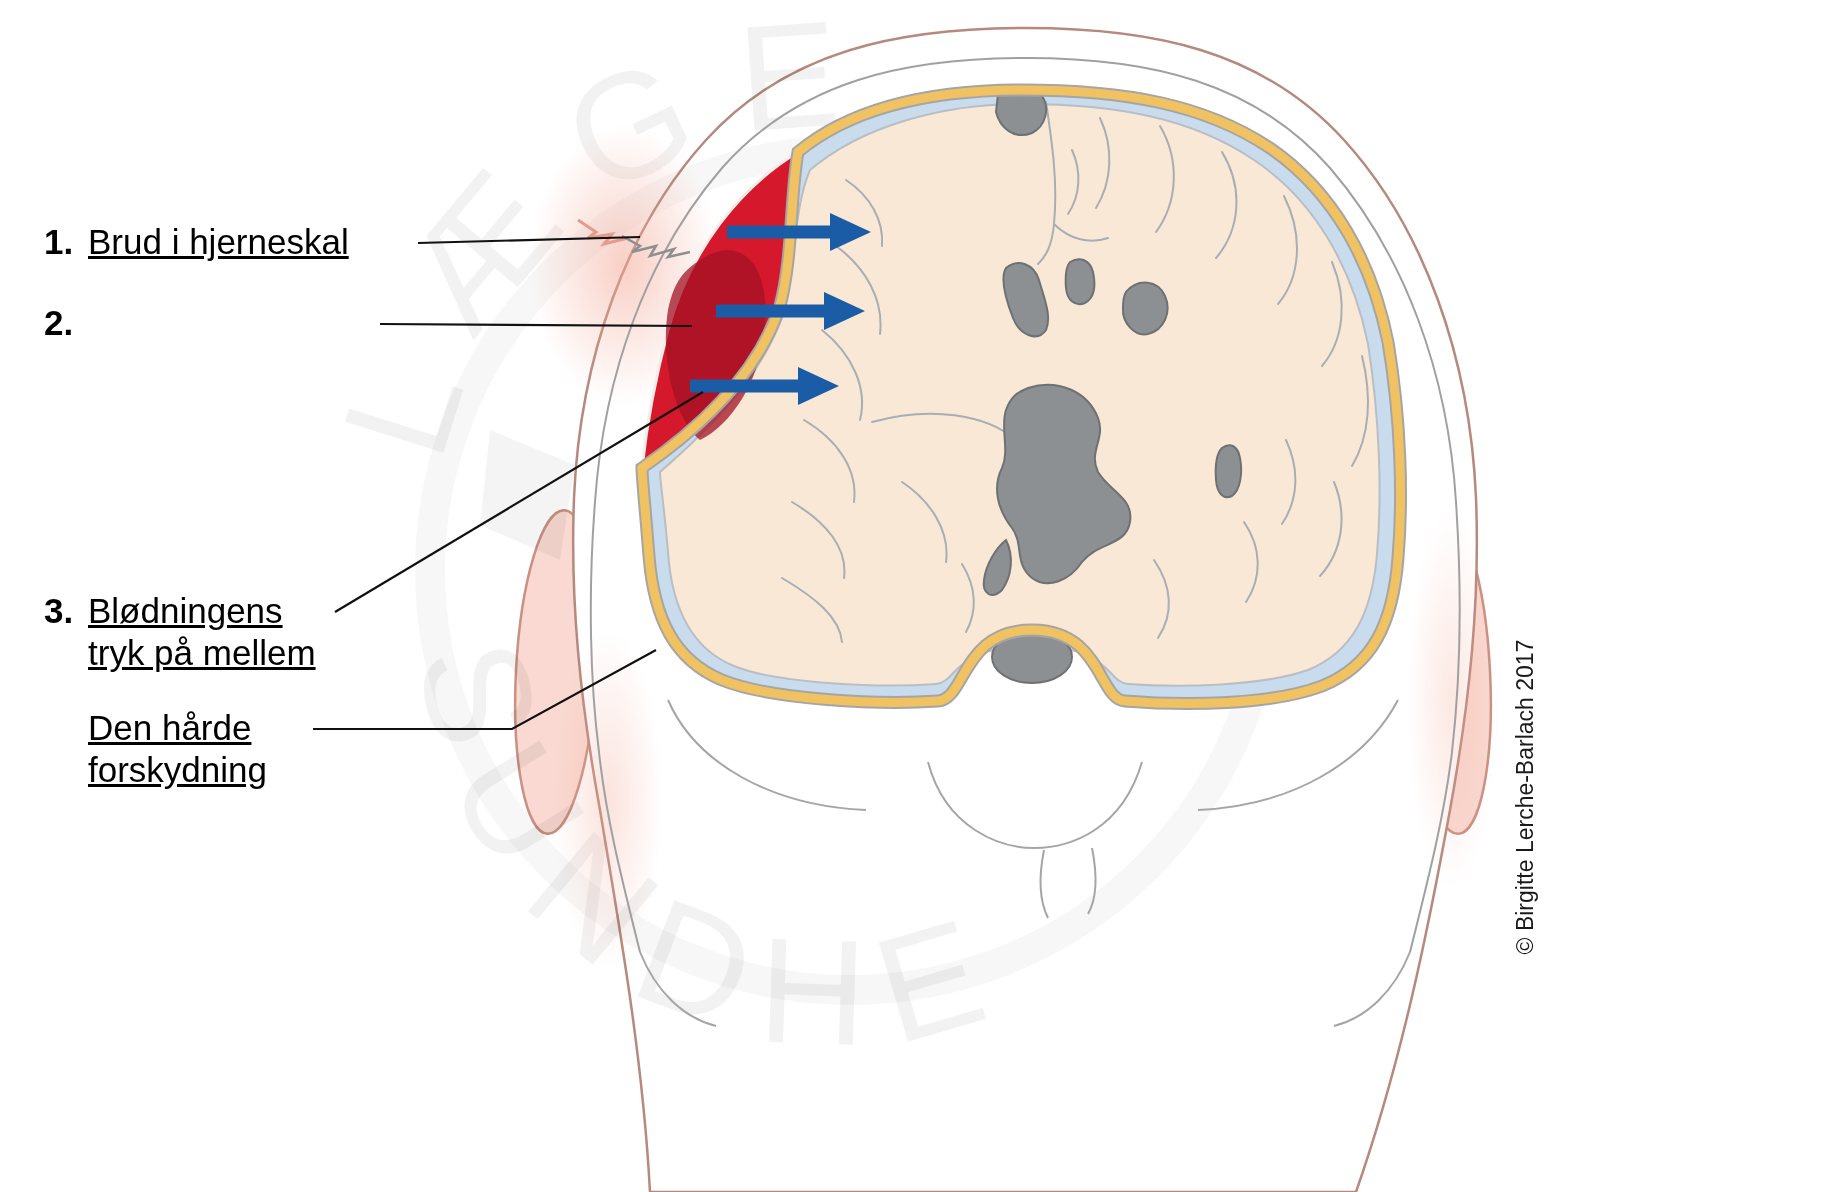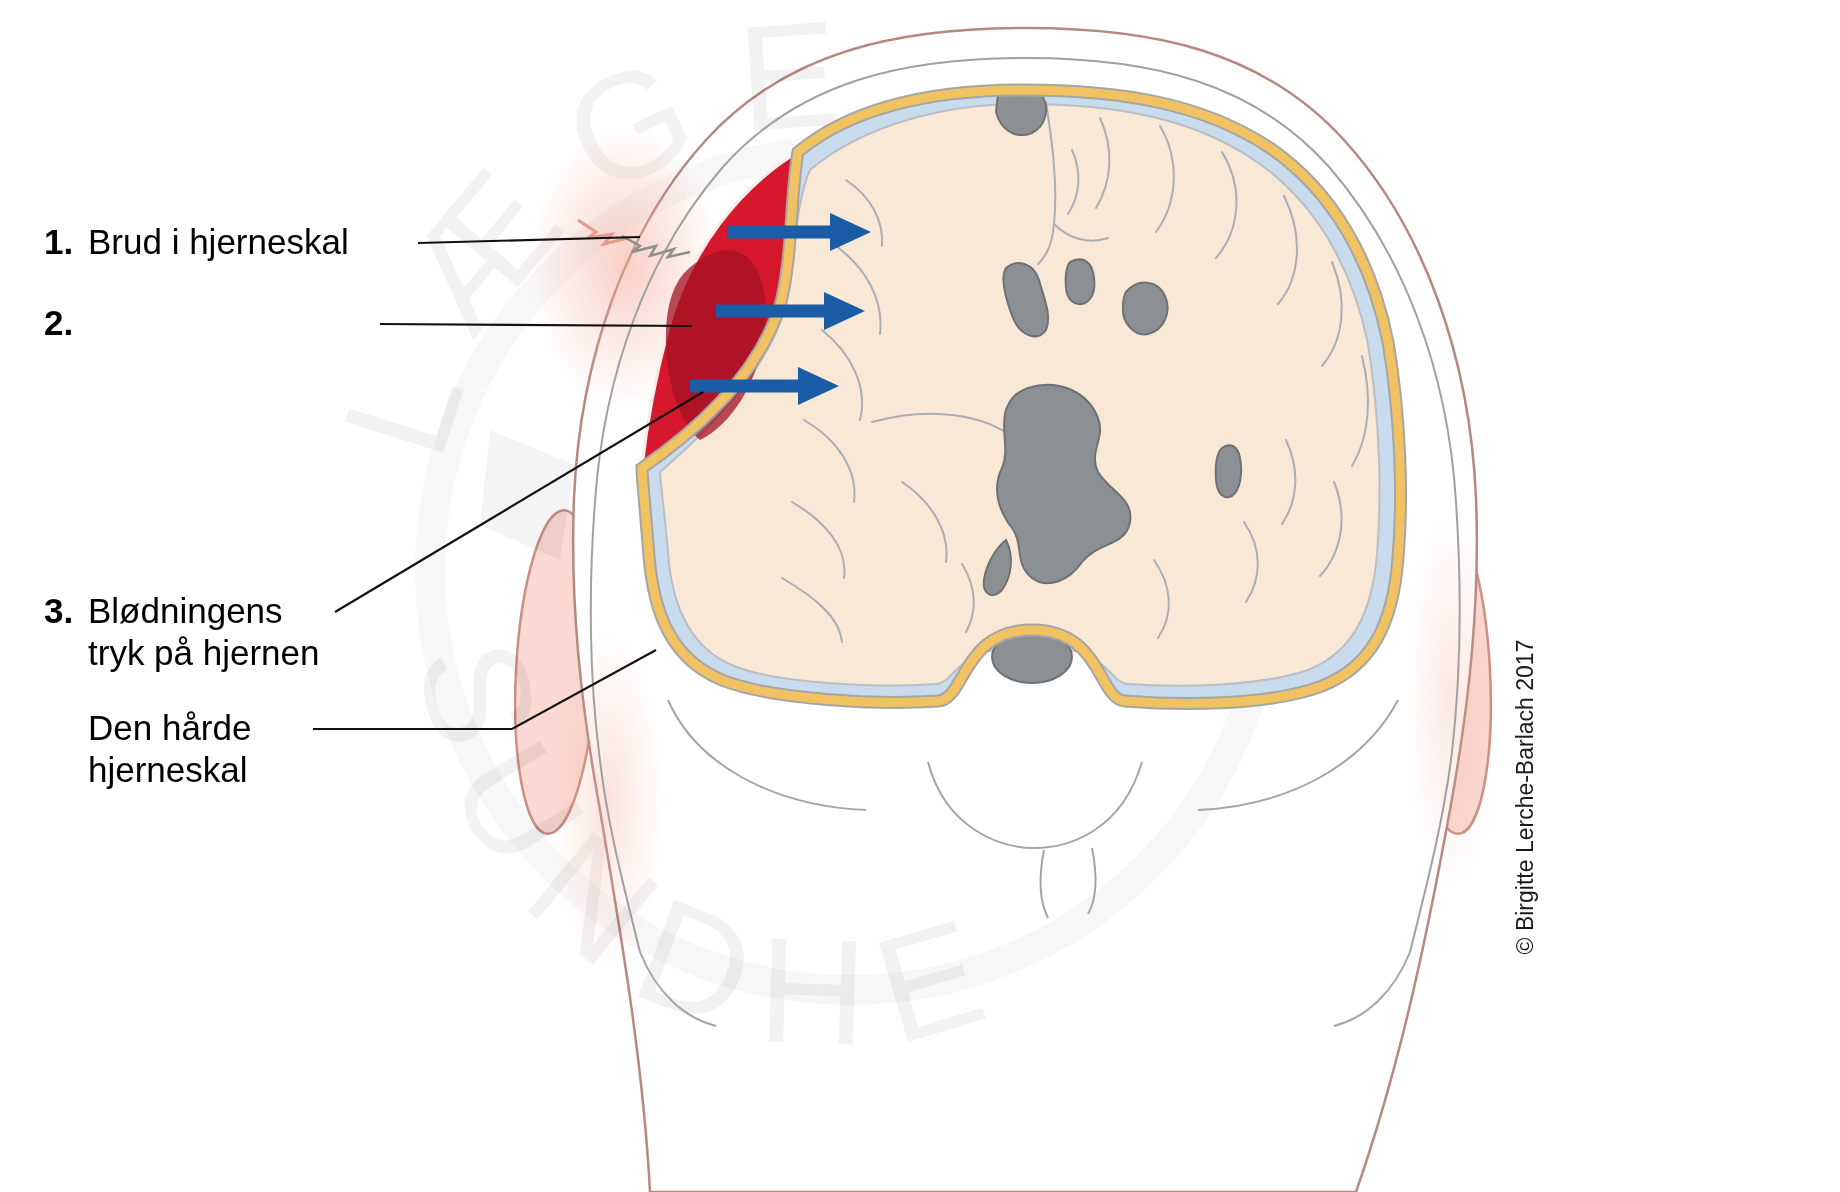--- a/index.html
+++ b/index.html
@@ -6,21 +6,21 @@
   .stage{
     position:relative;width:1840px;height:1192px;overflow:hidden;background:#ffffff;
     font-family:"Liberation Sans", sans-serif;
   }
   .stage svg{position:absolute;left:0;top:0;}
   .label{
     position:absolute;left:44px;display:flex;align-items:flex-start;
     font-size:35px;line-height:42px;color:#000;
   }
   .label .num{width:44px;font-weight:700;flex:0 0 44px;}
-  .label .txt{white-space:pre-line;}
+  .label .txt{white-space:pre-line;text-decoration:underline;}
   .credit{
     position:absolute;left:1347px;top:782px;width:360px;height:30px;
     text-align:center;font-size:23px;color:#1a1a1a;
     transform:rotate(-90deg);transform-origin:center center;
   }
 </style>
 </head>
 <body>
 
 <div class="stage">
@@ -182,24 +182,24 @@
   <span class="txt">Brud i hjerneskal</span>
 </div>
 
 <div class="label" style="top:302px">
   <span class="num">2.</span>
 </div>
 
 <div class="label" style="top:590px">
   <span class="num">3.</span>
   <span class="txt">Blødningens
-tryk på hjernen</span>
+tryk på mellem</span>
 </div>
 
 <div class="label" style="top:707px">
   <span class="num"></span>
   <span class="txt">Den hårde
-hjerneskal</span>
+forskydning</span>
 </div>
 
 <div class="credit">© Birgitte Lerche-Barlach 2017</div>
 
 </div>
 
 </body></html>

